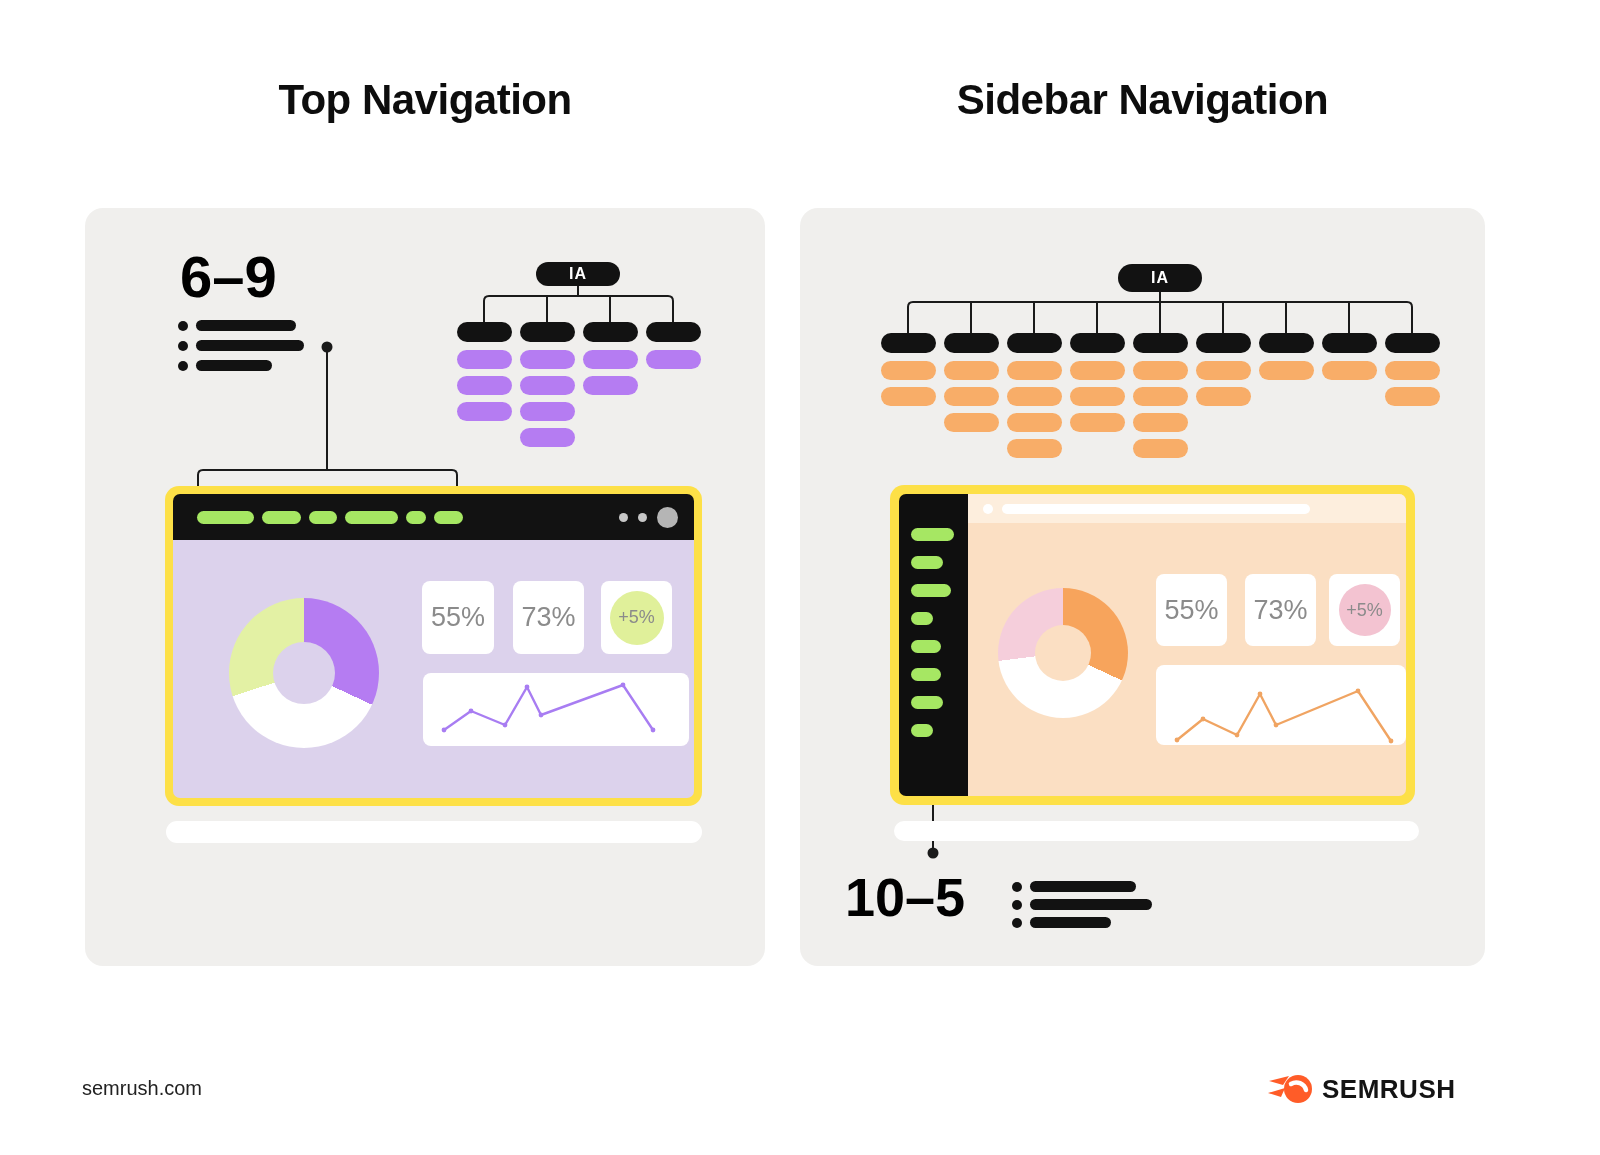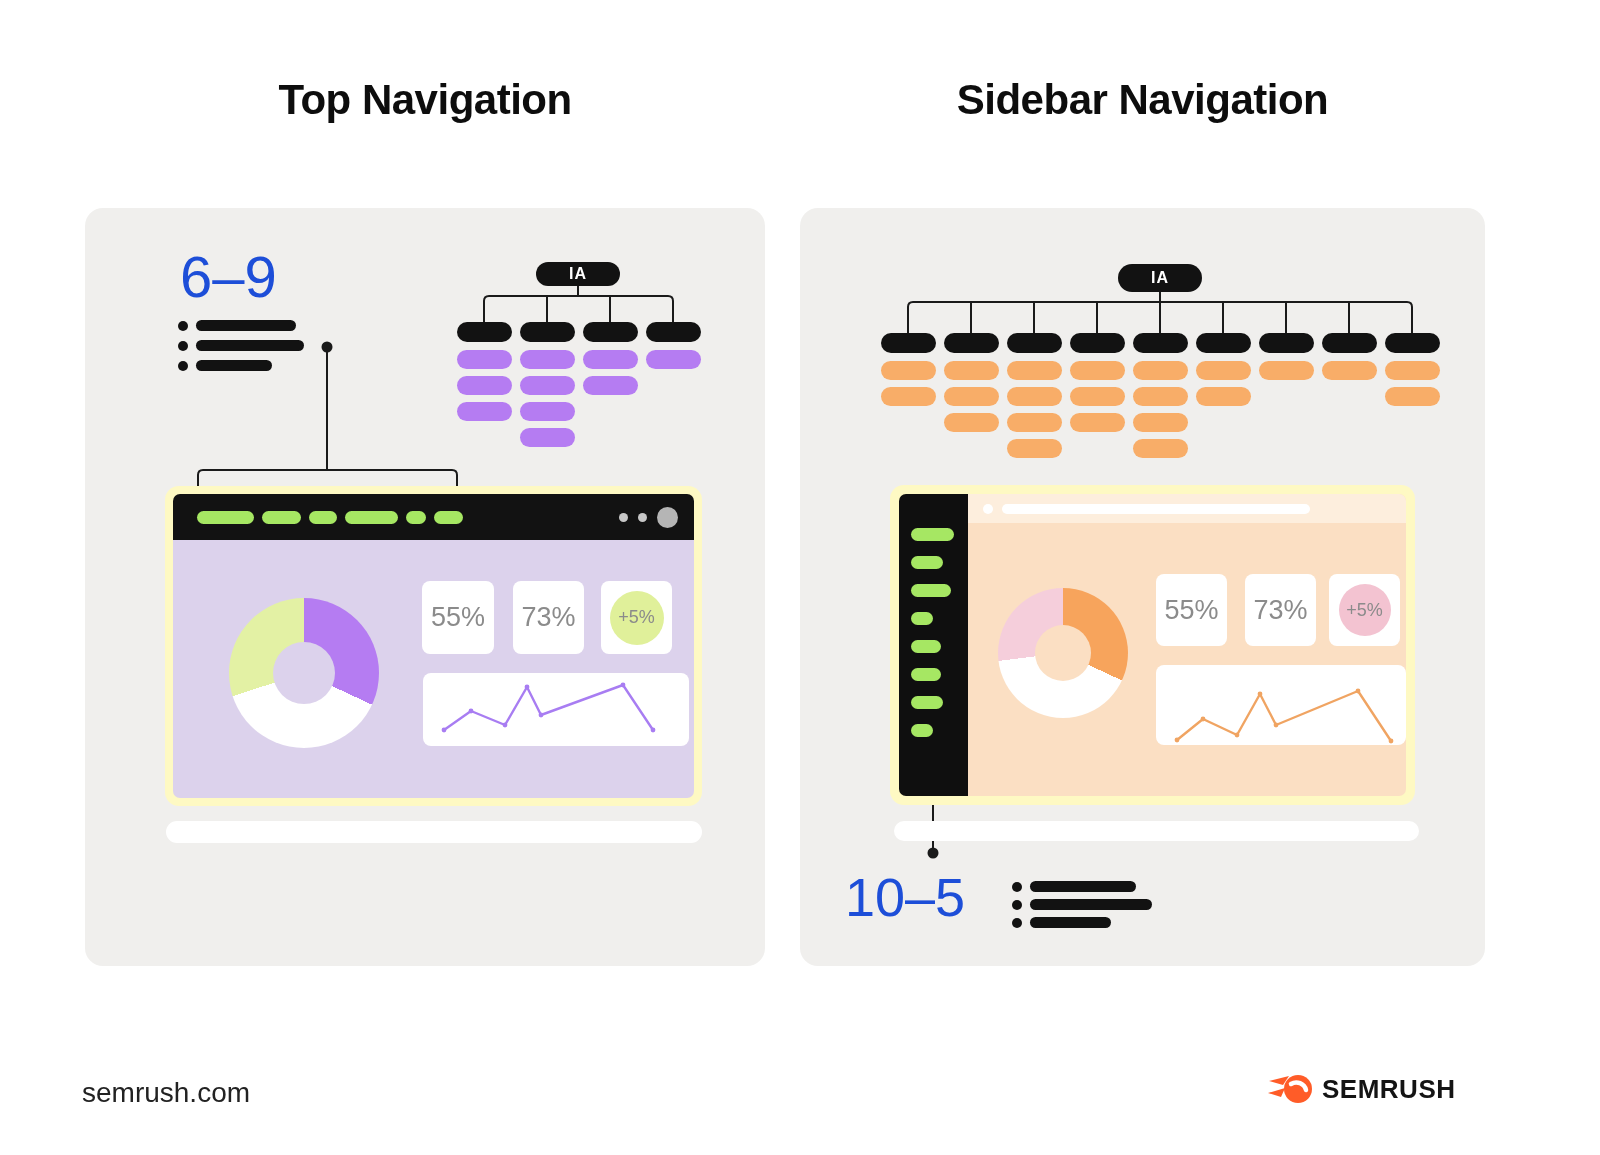--- a/index.html
+++ b/index.html
@@ -8,34 +8,34 @@
     font-family:"Liberation Sans",sans-serif;overflow:hidden;color:#111;
   }
   .title{position:absolute;top:76px;font-size:42px;font-weight:700;letter-spacing:-0.5px;color:#0d0d0d;text-align:center;}
   .title-left{left:85px;width:680px;}
   .title-right{left:800px;width:685px;}
   .panel{position:absolute;top:208px;height:758px;background:#f0efed;border-radius:18px;}
   .panel-left{left:85px;width:680px;}
   .panel-right{left:800px;width:685px;}
   #wires{position:absolute;left:0;top:0;pointer-events:none;}
   .layer{position:absolute;left:0;top:0;width:1600px;height:1155px;pointer-events:none;}
-  .count-label{position:absolute;font-weight:400;color:#1d4ed8;}
+  .count-label{position:absolute;font-weight:700;color:#000000;}
   .count-left{left:180px;top:243px;font-size:58px;}
   .count-right{left:845px;top:866px;font-size:54px;}
   .list-icon{position:absolute;display:flex;flex-direction:column;}
   .list-left{left:178px;top:320px;gap:9px;}
   .list-right{left:1012px;top:881px;gap:7px;}
   .list-row{display:flex;align-items:center;gap:8px;}
   .list-dot{width:10px;height:10px;border-radius:50%;background:#121212;}
   .list-line{height:11px;border-radius:6px;background:#121212;}
   .ia-pill{position:absolute;background:#121212;border-radius:14px;display:flex;align-items:center;justify-content:center;
     color:#fff;font-size:16px;font-weight:700;letter-spacing:1px;}
   .abs-pill{position:absolute;border-radius:10px;}
   
-  .frame{position:absolute;background:#fef9c3;border-radius:14px;}
+  .frame{position:absolute;background:#fde047;border-radius:14px;}
   .frame-left{left:165px;top:486px;width:537px;height:320px;}
   .frame-right{left:890px;top:485px;width:525px;height:320px;}
   .topbar{position:absolute;left:8px;right:8px;top:8px;height:46px;background:#121212;border-radius:7px 7px 0 0;
     display:flex;align-items:center;gap:8px;padding-left:24px;}
   .nav-pill{height:13px;border-radius:7px;flex:0 0 auto;}
   .win-dots{margin-left:auto;margin-right:16px;display:flex;align-items:center;gap:10px;}
   .win-dot{width:9px;height:9px;border-radius:50%;background:#c7c7c7;}
   .win-avatar{width:21px;height:21px;border-radius:50%;background:#b5b5b5;}
   .dashboard-left{position:absolute;left:8px;right:8px;top:54px;bottom:8px;background:#dcd2ec;border-radius:0 0 7px 7px;}
   .sidebar{position:absolute;left:9px;top:9px;bottom:9px;width:69px;background:#0f0f0f;border-radius:7px 0 0 7px;
@@ -47,21 +47,21 @@
   .hdr-bar{position:absolute;left:34px;top:10px;width:308px;height:10px;border-radius:5px;background:#ffffff;}
   .donut{position:absolute;border-radius:50%;}
   .donut-hole{position:absolute;border-radius:50%;}
   .card{position:absolute;background:#ffffff;border-radius:8px;display:flex;align-items:center;justify-content:center;}
   .stat-text{font-size:27px;color:#8b8b8b;}
   .badge-circle{border-radius:50%;display:flex;align-items:center;justify-content:center;font-size:18px;color:#8b8b8b;}
   .chart-card svg{position:absolute;left:0;top:0;}
   .strip{position:absolute;background:#ffffff;}
   .strip-left{left:166px;top:821px;width:536px;height:22px;border-radius:11px;}
   .strip-right{left:894px;top:821px;width:525px;height:20px;border-radius:10px;}
-  .site-text{position:absolute;left:82px;top:1077px;font-size:28px;color:#222;}
+  .site-text{position:absolute;left:82px;top:1077px;font-size:20px;color:#222;}
   .logo{position:absolute;left:1268px;top:1072px;display:flex;align-items:center;gap:8px;}
   .logo-text{font-size:26px;font-weight:800;letter-spacing:0.5px;color:#141414;}
 </style>
 </head>
 <body>
 
 <div class="title title-left">Top Navigation</div>
 <div class="title title-right">Sidebar Navigation</div>
 
 <div class="panel panel-left"></div>

